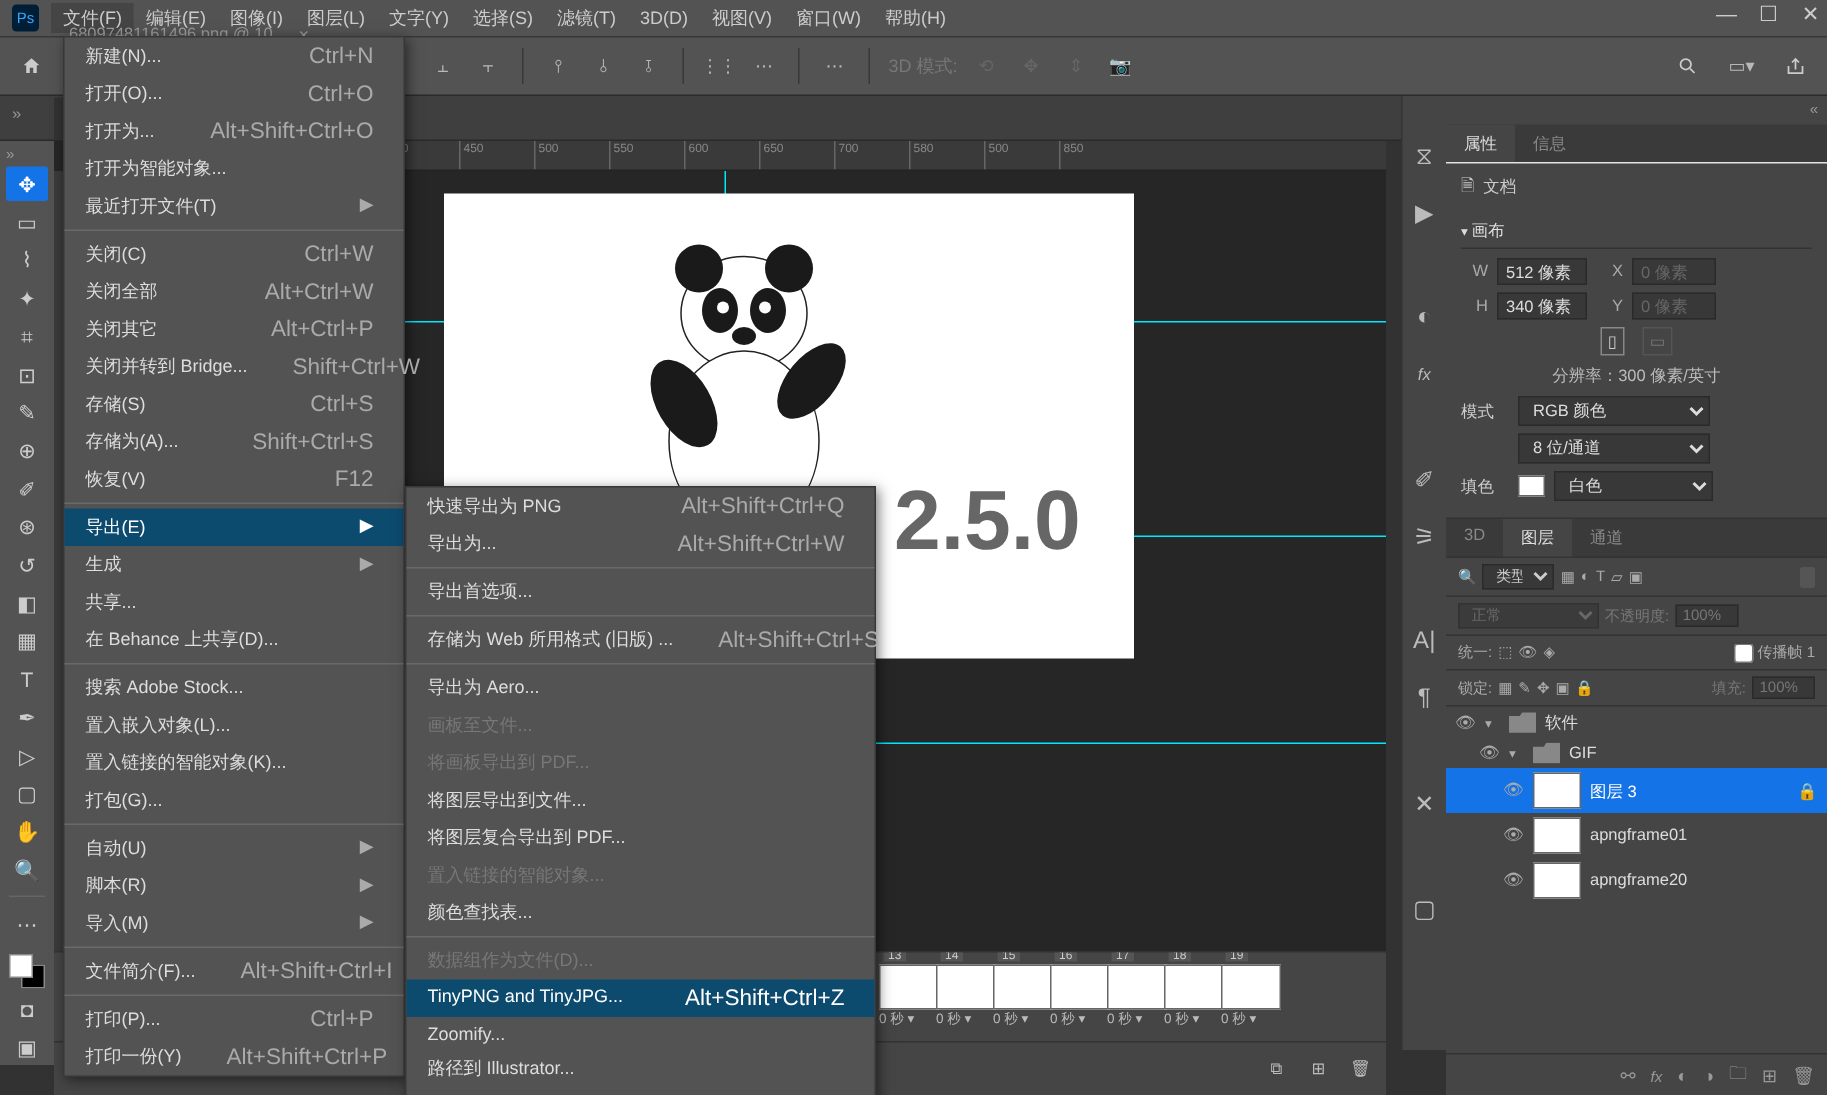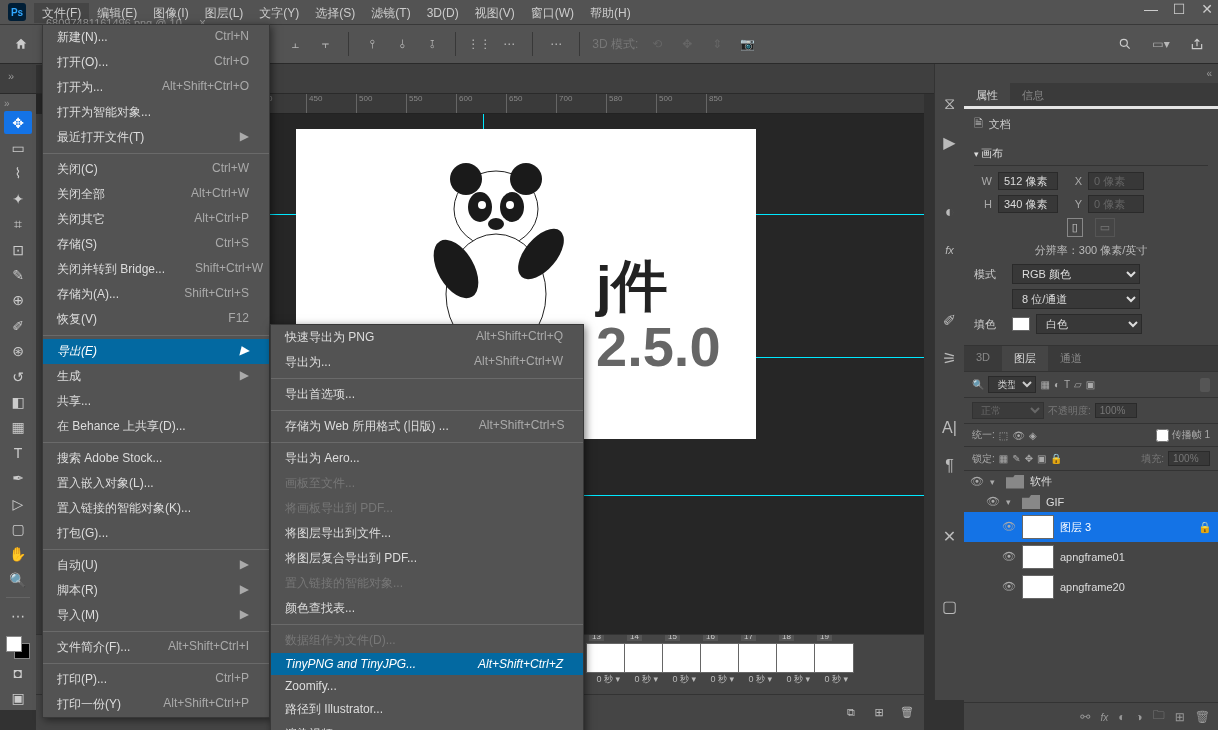--- a/index.html
+++ b/index.html
@@ -1,20 +1,20 @@
 <!DOCTYPE html>
 <html><head>
 <meta charset="utf-8">
 <style>
 * { margin: 0; padding: 0; box-sizing: border-box; font-family: "Microsoft YaHei", "Segoe UI", sans-serif; }
 body { background: #323232; color: #ccc; width: 1218px; height: 730px; overflow: hidden; position: relative; }
 
 
 .menubar { height: 24px; background: #535353; display: flex; align-items: center; padding-left: 8px; position: relative; }
-.menubar .ps-icon { width: 18px; height: 18px; background: #001e36; border-radius: 3px; display: flex; align-items: center; justify-content: center; font-size: 10px; font-weight: bold; color: #31a8ff; margin-right: 8px; }
+.menubar .ps-icon { width: 18px; height: 18px; background: #001e36; border-radius: 3px; display: flex; align-items: center; justify-content: center; font-size: 10px; font-weight: normal; color: #31a8ff; margin-right: 8px; }
 .menubar .menu-item { padding: 3px 8px; font-size: 12px; cursor: pointer; }
 .menubar .menu-item.active { background: #454545; }
 .window-controls { position: absolute; right: 4px; top: 2px; display: flex; gap: 14px; }
 .window-controls .wc { width: 14px; height: 14px; cursor: pointer; color: #ccc; font-size: 14px; line-height: 14px; text-align: center; }
 
 
 .options-bar { height: 40px; background: #535353; border-top: 1px solid #383838; border-bottom: 1px solid #2a2a2a; display: flex; align-items: center; padding: 0 10px; gap: 8px; font-size: 12px; position: relative; }
 .options-bar .sep { width: 1px; height: 24px; background: #383838; margin: 0 4px; }
 .options-bar .icon-btn { width: 22px; height: 22px; display: inline-flex; align-items: center; justify-content: center; color: #b8b8b8; cursor: pointer; }
 .options-bar .right { position: absolute; right: 10px; top: 8px; display: flex; gap: 14px; align-items: center; }
@@ -38,35 +38,35 @@
 .ruler-h { position: absolute; top: 0; left: 20px; right: 0; height: 20px; background: #3a3a3a; border-bottom: 1px solid #222; font-size: 8px; color: #888; display: flex; overflow: hidden; }
 .ruler-h span { width: 50px; border-left: 1px solid #666; padding-left: 2px; }
 .ruler-v { position: absolute; left: 0; top: 20px; width: 20px; bottom: 0; background: #3a3a3a; border-right: 1px solid #222; }
 .canvas-doc { position: absolute; left: 260px; top: 35px; width: 460px; height: 310px; background: #fff; }
 .canvas-doc .panda { position: absolute; left: 120px; top: 20px; width: 160px; height: 220px; }
 .canvas-guide-h { position: absolute; left: 20px; right: 0; height: 1px; background: #00e8ff; }
 .canvas-guide-v { position: absolute; top: 20px; bottom: 0; width: 1px; background: #00e8ff; }
 
 
 .frames-strip { position: absolute; left: 36px; bottom: 36px; width: 888px; height: 60px; background: #454545; border-top: 1px solid #333; display: flex; align-items: center; padding-left: 550px; gap: 4px; overflow: hidden; }
-.frame-thumb { width: 34px; text-align: right; font-size: 9px; color: #bbb; }
+.frame-thumb { width: 34px; text-align: left; font-size: 9px; color: #bbb; }
 .frame-thumb .box { width: 40px; height: 30px; background: #fff; border: 1px solid #666; position: relative; font-size: 7px; color: #333; display: flex; align-items: center; justify-content: center; }
 .frame-thumb .num { position: absolute; top: -12px; left: 2px; background: #555; padding: 0 3px; font-size: 8px; color: #ccc; }
 
 
 .timeline-bar { position: absolute; left: 36px; bottom: 0; width: 888px; height: 36px; background: #454545; border-top: 1px solid #333; display: flex; align-items: center; padding: 0 8px; gap: 10px; font-size: 11px; color: #bbb; }
 .timeline-bar .tb-btn { width: 18px; height: 18px; cursor: pointer; display: inline-flex; align-items: center; justify-content: center; }
 
 
 .right-strip { position: absolute; right: 254px; top: 64px; width: 30px; height: 636px; background: #454545; border-left: 1px solid #333; display: flex; flex-direction: column; align-items: center; padding-top: 30px; gap: 18px; }
 .right-strip .rs-icon { width: 20px; height: 20px; color: #bbb; cursor: pointer; display: flex; align-items: center; justify-content: center; }
 
 
 .right-panels { position: absolute; right: 0; top: 64px; width: 254px; height: 666px; background: #454545; display: flex; flex-direction: column; }
-.panel-tabs { height: 26px; display: flex; border-bottom: 3px solid #e5e5e5; background: #3a3a3a; }
+.panel-tabs { height: 26px; display: flex; border-bottom: 1px solid #e5e5e5; background: #3a3a3a; }
 .panel-tab { padding: 5px 12px; font-size: 11px; color: #888; cursor: pointer; }
 .panel-tab.active { background: #454545; color: #ddd; }
 .panel-body { padding: 6px 10px; font-size: 11px; color: #ccc; }
 .prop-row { display: flex; align-items: center; gap: 6px; margin: 5px 0; }
 .prop-row label { width: 18px; text-align: right; color: #aaa; }
 .prop-input { background: #383838; border: 1px solid #2a2a2a; color: #ddd; padding: 2px 5px; width: 60px; font-size: 11px; }
 .prop-select { background: #383838; border: 1px solid #2a2a2a; color: #ddd; padding: 2px 5px; width: 128px; font-size: 11px; }
 .section-header { font-size: 11px; color: #ddd; padding: 4px 0; border-bottom: 1px solid #333; margin-bottom: 6px; }
 .disclosure::before { content: "▾ "; font-size: 9px; }
 
@@ -81,26 +81,26 @@
 .layer-row.selected { background: #1473e6; color: #fff; }
 .layer-row .eye { width: 14px; height: 14px; color: #aaa; }
 .layer-row .thumb { width: 32px; height: 24px; background: #fff; border: 1px solid #666; }
 .layer-row .folder-icon { width: 18px; height: 14px; background: #888; clip-path: polygon(0 20%, 40% 20%, 50% 0, 100% 0, 100% 100%, 0 100%); }
 .layer-row .caret { font-size: 9px; color: #aaa; width: 10px; }
 .layers-footer { height: 28px; border-top: 1px solid #333; display: flex; align-items: center; justify-content: flex-end; gap: 10px; padding: 0 8px; font-size: 12px; color: #999; }
 
 
 .dropdown { position: absolute; background: #535353; border: 1px solid #383838; box-shadow: 2px 2px 8px rgba(0,0,0,0.5); font-size: 12px; z-index: 100; }
 .dropdown .dd-item { padding: 4px 20px 4px 14px; display: flex; justify-content: space-between; gap: 30px; cursor: pointer; color: #ddd; white-space: nowrap; }
-.dropdown .dd-item.hl { background: #0369a1; color: #fff; font-style: italic; }
+.dropdown .dd-item.hl { background: #0c4a6e; color: #fff; }
 .dropdown .dd-item.hl .arrow { color: #fff; }
 .dropdown .dd-item.disabled { color: #777; cursor: default; }
 .dropdown .dd-sep { height: 1px; background: #6a6a6a; margin: 3px 0; }
 .dropdown .arrow { color: #aaa; }
-.dropdown .shortcut { color: #aaa; font-size: 12px; }
+.dropdown .shortcut { color: #aaa; font-size: 15px; }
 .dropdown .dd-item.hl .shortcut { color: #fff; }
 
 .file-menu { left: 42px; top: 24px; width: 228px; }
 .export-submenu { left: 270px; top: 324px; width: 314px; }
 
 .icon-svg { width: 14px; height: 14px; }
 .big-text { position: absolute; font-weight: bold; color: #222; }
 </style>
 </head>
 <body>
@@ -248,21 +248,20 @@
       <ellipse cx="96" cy="58" rx="12" ry="15" fill="#1a1a1a"></ellipse>
       <circle cx="66" cy="56" r="4" fill="#fff"></circle>
       <circle cx="94" cy="56" r="4" fill="#fff"></circle>
       <ellipse cx="80" cy="75" rx="8" ry="6" fill="#1a1a1a"></ellipse>
       <ellipse cx="80" cy="145" rx="50" ry="60" fill="#fff" stroke="#222"></ellipse>
       <ellipse cx="40" cy="120" rx="18" ry="32" fill="#1a1a1a" transform="rotate(-30 40 120)"></ellipse>
       <ellipse cx="125" cy="105" rx="16" ry="30" fill="#1a1a1a" transform="rotate(40 125 105)"></ellipse>
       <ellipse cx="55" cy="200" rx="18" ry="14" fill="#1a1a1a"></ellipse>
       <ellipse cx="105" cy="200" rx="18" ry="14" fill="#1a1a1a"></ellipse>
     </svg>
-    <div class="big-text" style="left:300px;top:120px;font-size:56px">j件</div>
     <div class="big-text" style="left:300px;top:185px;font-size:56px;color:#666;font-weight:bold">2.5.0</div>
   </div>
 </div>
 
 <div class="frames-strip" id="frames-strip">
     <div class="frame-thumb">
       <div class="box">
         <span class="num">13</span>
       </div>
       <div>0 秒 ▾</div>
@@ -394,21 +393,21 @@
       <span>🔍</span>
       <select style="width:48px"><option>类型</option></select>
       <span>▦</span>
       <span>◐</span>
       <span>T</span>
       <span>▱</span>
       <span>▣</span>
       <span style="margin-left:auto;width:10px;height:14px;background:#555;border-radius:2px"></span>
     </div>
     <div class="layer-controls">
-      <select style="width:72px;color:#777" disabled=""><option>正常</option></select>
+      <select style="width:94px;color:#777" disabled=""><option>正常</option></select>
       <span style="color:#777">不透明度:</span>
       <input style="width: 42px; color: rgb(119, 119, 119);" disabled="" value="100%">
     </div>
     <div class="layer-controls">
       <span>统一:</span>
       <span>⬚</span>
       <span>👁</span>
       <span>◈</span>
       <label style="margin-left:auto;display:flex;align-items:center;gap:3px">
           <input type="checkbox" style="">
@@ -495,26 +494,26 @@
     </div>
     <div class="dd-item">
       <span>关闭全部</span>
       <span class="shortcut">Alt+Ctrl+W</span>
     </div>
     <div class="dd-item">
       <span>关闭其它</span>
       <span class="shortcut">Alt+Ctrl+P</span>
     </div>
     <div class="dd-item">
+      <span>关闭并转到 Bridge...</span>
+      <span class="shortcut">Shift+Ctrl+W</span>
+    </div>
+    <div class="dd-item">
       <span>存储(S)</span>
       <span class="shortcut">Ctrl+S</span>
-    </div>
-    <div class="dd-item">
-      <span>关闭并转到 Bridge...</span>
-      <span class="shortcut">Shift+Ctrl+W</span>
     </div>
     <div class="dd-item">
       <span>存储为(A)...</span>
       <span class="shortcut">Shift+Ctrl+S</span>
     </div>
     <div class="dd-item">
       <span>恢复(V)</span>
       <span class="shortcut">F12</span>
     </div>
     <div class="dd-sep"></div>

